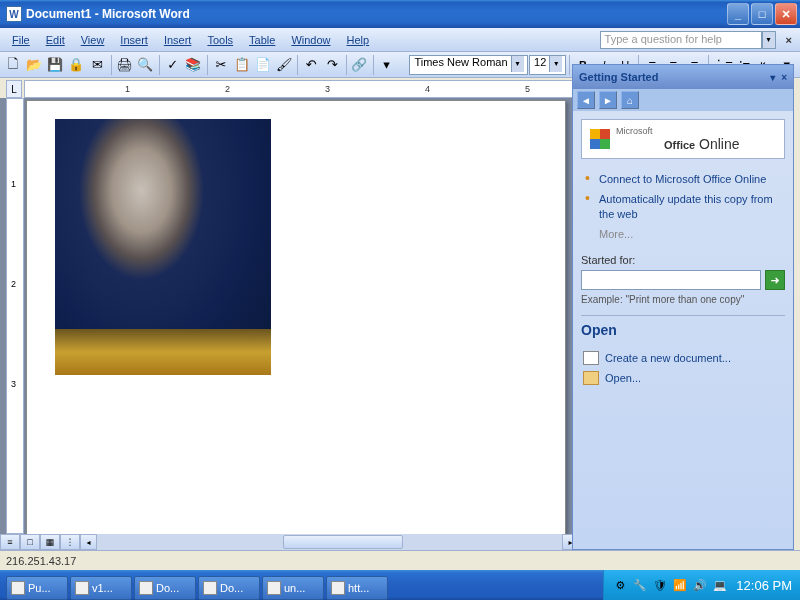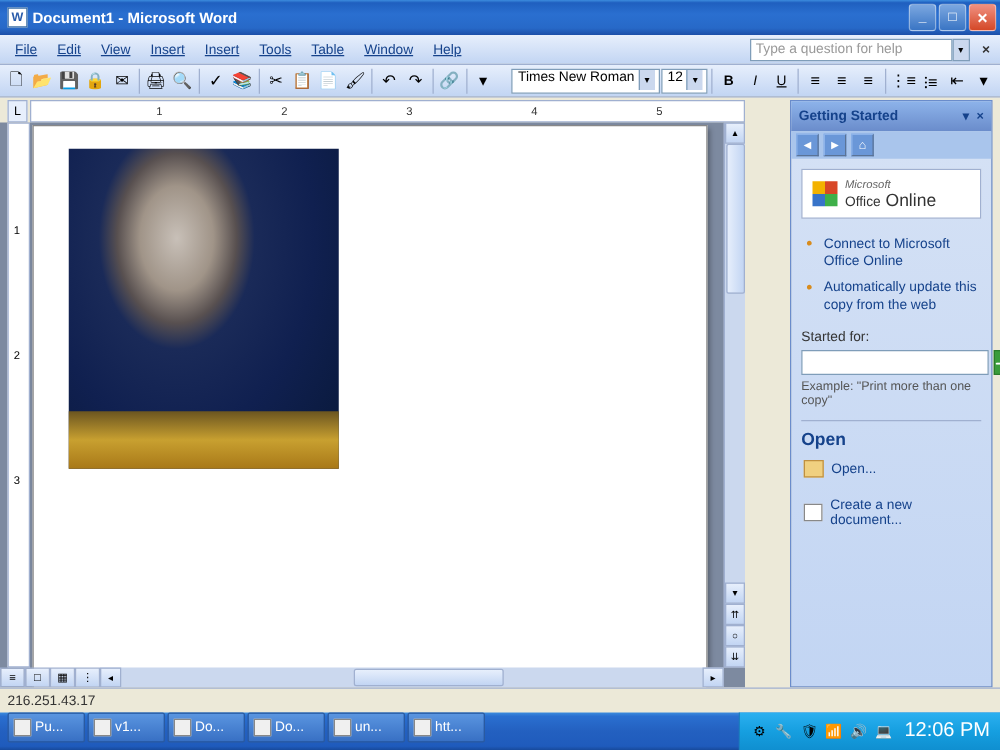--- a/index.html
+++ b/index.html
@@ -45,31 +45,31 @@
 .vscroll .thumb { position:absolute; top:17px; width:15px; left:1px; height:120px; background:linear-gradient(to right,#e7effc,#c2d5f3); border:1px solid #a0b0d0; border-radius:2px; }
 .vscroll .navbtns { position:absolute; bottom:0; width:100%; }
 .hscroll { position:absolute; left:80px; right:17px; bottom:0; height:16px; background:#cbd8ee; display:flex; }
 .hscroll .sbtn { width:17px; background:linear-gradient(to bottom,#e7effc,#c2d5f3); border:1px solid #a0b0d0; display:flex; align-items:center; justify-content:center; font-size:8px; }
 .hscroll .track { flex:1; position:relative; }
 .hscroll .thumb { position:absolute; left:40%; width:120px; height:14px; top:1px; background:linear-gradient(to bottom,#e7effc,#c2d5f3); border:1px solid #a0b0d0; border-radius:2px; }
 .viewbtns { position:absolute; left:0; bottom:0; height:16px; display:flex; }
 .viewbtns .vb { width:20px; height:16px; background:linear-gradient(to bottom,#e7effc,#c2d5f3); border:1px solid #a0b0d0; display:flex; align-items:center; justify-content:center; font-size:9px; }
 
 
-.taskpane { position:absolute; right:6px; top:80px; width:162px; bottom:50px; background:linear-gradient(to bottom,#d6e2f5,#c2d5f3); border:1px solid #6a8ccb; }
+.taskpane { position:absolute; right:6px; top:64px; width:222px; bottom:50px; background:linear-gradient(to bottom,#d6e2f5,#c2d5f3); border:1px solid #6a8ccb; }
 .tp-head { height:24px; background:linear-gradient(to bottom,#8db3ea,#6a8ccb); display:flex; align-items:center; padding:0 6px; color:#15428b; font-weight:bold; }
 .tp-head .x { margin-left:auto; font-size:10px; }
 .tp-nav { height:22px; background:#a9c5ec; display:flex; align-items:center; padding:0 4px; gap:4px; }
 .tp-nav .nb { width:18px; height:18px; background:#6a97d8; border:1px outset #8db3ea; display:flex; align-items:center; justify-content:center; color:#fff; font-size:10px; }
 .tp-body { padding:8px; }
 .tp-logo { background:#fff; border:1px solid #a0b0d0; padding:6px 8px; margin-bottom:10px; display:flex; align-items:center; gap:6px; }
 .tp-logo .sq { width:20px; height:20px; background:conic-gradient(#d84727 0 25%,#3eb049 0 50%,#3874c9 0 75%,#f3b200 0); }
-.tp-logo .txt1 { font-size:9px; color:#666;font-style:italic; }
+.tp-logo .txt1 { font-size:9px; color:#666; }
 .tp-logo .txt2 { font-size:14px; color:#333; }
-.tp-logo .txt2 b { font-weight:normal; }
+.tp-logo .txt2 b { font-weight:bold;margin-left:48px; }
 .tp-list { list-style:none; margin:0 0 10px 4px; }
 .tp-list li { color:#15428b; padding:3px 0 3px 14px; position:relative; line-height:1.3; }
 .tp-list li::before { content:"•"; color:#d88b1c; position:absolute; left:0; font-size:14px; top:0; }
 .tp-list li.more { color:#888; }
 .tp-list li.more::before { display:none; }
 .tp-search label { color:#333; font-size:11px; }
 .tp-search .row { display:flex; gap:4px; margin:4px 0; }
 .tp-search input { flex:1; height:20px; border:1px solid #7f9db9; padding:0 3px; }
 .tp-search .go { width:20px; height:20px; background:#3a9c3a; color:#fff; display:flex; align-items:center; justify-content:center; border:1px solid #2a7c2a; }
 .tp-search .ex { font-size:10px; color:#555; }
@@ -79,26 +79,26 @@
 .tp-link .ic { width:16px; height:14px; background:#f0d080; border:1px solid #c09040; }
 .tp-link .ic.doc { background:#fff; border:1px solid #888; }
 
 
 .statusbar { position:absolute; left:0; right:0; bottom:30px; height:20px; background:#ece9d8; border-top:1px solid #a0b0d0; display:flex; align-items:center; padding:0 6px; font-size:11px; color:#333; }
 
 
 .taskbar { position:absolute; left:0; right:0; bottom:0; height:30px; background:linear-gradient(to bottom,#3c8cde 0%,#2a6fd0 10%,#2360c0 50%,#1f5bbc 90%,#174a9c 100%); display:flex; align-items:center; }
 .startbtn { height:30px; padding:0 18px 0 8px; background:linear-gradient(to bottom,#5fb55f 0%,#3a9c3a 50%,#2f8a2f 100%); color:#fff; font-weight:bold; font-style:italic; font-size:16px; display:flex; align-items:center; gap:4px; border-radius:0 12px 12px 0; }
 .startbtn .logo { width:18px; height:18px; background:conic-gradient(#d84727 0 25%,#3eb049 0 50%,#3874c9 0 75%,#f3b200 0); border-radius:3px; }
-.taskbtns { display:flex; gap:2px; flex:1; padding:0 6px; align-items:flex-start; height:100%; }
+.taskbtns { display:flex; gap:2px; flex:1; padding:0 6px; align-items:flex-end; height:100%; }
 .taskbtn { height:24px; width:62px; background:linear-gradient(to bottom,#5a95e0,#3870c4); border:1px solid #2a5aa0; border-radius:2px; display:flex; align-items:center; padding:0 4px; gap:3px; color:#fff; font-size:10px; overflow:hidden; white-space:nowrap; }
 .taskbtn .ti { width:14px; height:14px; background:#f0f0f0; border:1px solid #888; flex-shrink:0; }
 .systray { height:30px; background:linear-gradient(to bottom,#2bb0f0,#169fe0 50%,#0f8fd0); display:flex; align-items:center; padding:0 8px; gap:4px; border-left:1px solid #1a80c0; }
 .systray .ti { width:16px; height:16px; font-size:11px; display:flex; align-items:center; justify-content:center; }
-.systray .clock { color:#fff; font-size:16px; margin-left:4px; }
+.systray .clock { color:#fff; font-size:13px; margin-left:4px; }
 </style>
 </head>
 <body>
 
 <div class="titlebar">
   <div class="appicon">W</div>
   <div class="title">Document1 - Microsoft Word</div>
   <div class="winbtns">
     <div class="winbtn min">_</div>
     <div class="winbtn max">□</div>
@@ -233,38 +233,39 @@
     <div class="tp-logo">
       <div class="sq"></div>
       <div>
         <div class="txt1">Microsoft</div>
         <div class="txt2"><b>Office</b> Online</div>
       </div>
     </div>
     <ul class="tp-list">
       <li>Connect to Microsoft Office Online</li>
       <li>Automatically update this copy from the web</li>
+      <li class="more">More...</li>
     </ul>
     <div class="tp-search">
       <label>Started for:</label>
       <div class="row">
         <input type="text" style="">
         <div class="go">➜</div>
       </div>
       <div class="ex">Example: "Print more than one copy"</div>
     </div>
     <div class="tp-section">
       <h4>Open</h4>
+      <div class="tp-link" style="margin-top:10px">
+          <span class="ic doc"></span>
+          <span>Create a new document...</span>
+        </div>
       <div class="tp-link">
           <span class="ic"></span>
           <span>Open...</span>
-        </div>
-      <div class="tp-link" style="margin-top:10px">
-          <span class="ic doc"></span>
-          <span>Create a new document...</span>
         </div>
     </div>
   </div>
 </div>
 
 <div class="statusbar">
   <span>216.251.43.17</span>
 </div>
 
 <div class="taskbar">

